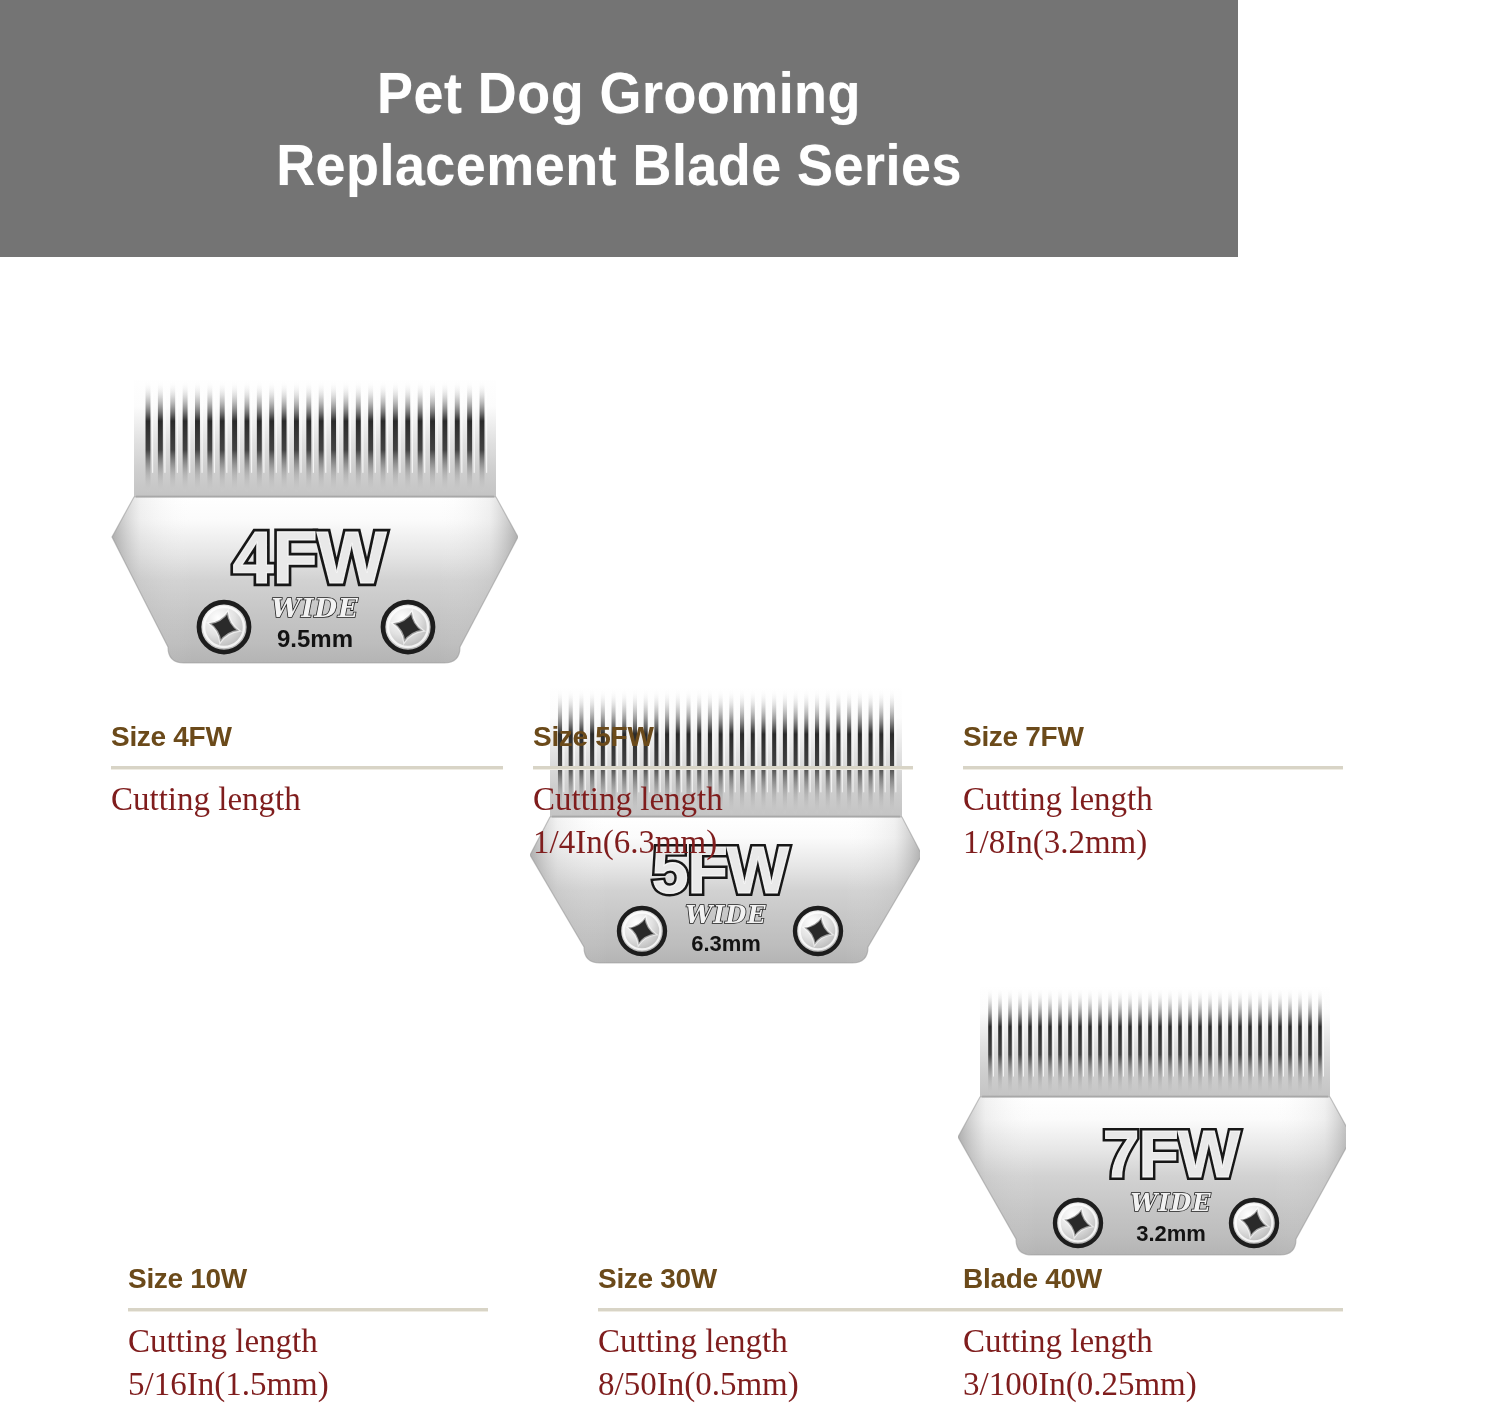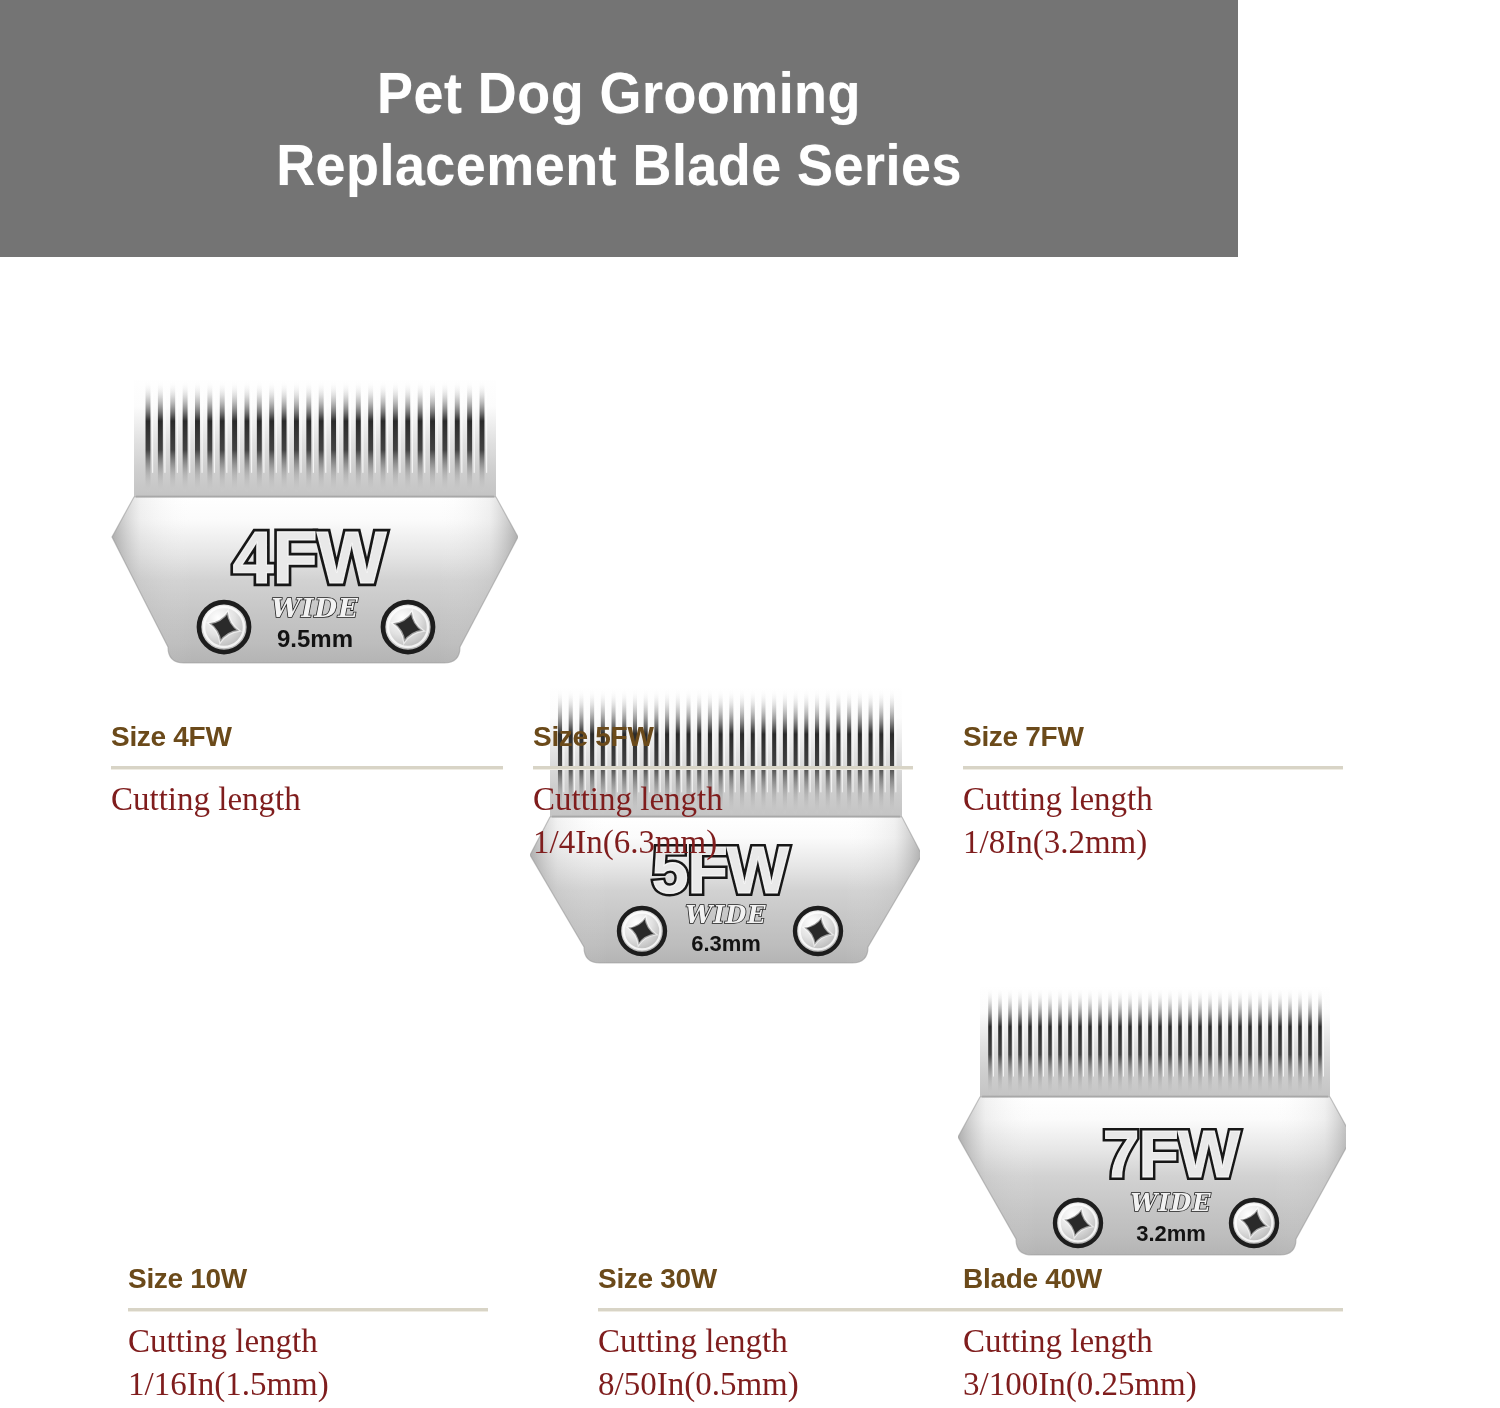--- a/index.html
+++ b/index.html
@@ -863,21 +863,21 @@
     <div class="caption" style="left: 955px; top: 458px; width: 380px;">
       <div class="cap-title">Size 7FW</div>
       <div class="cap-rule"></div>
       <div class="cap-body">Cutting length</div>
       <div class="cap-body" style="margin-top: 0px;">1/8In(3.2mm)</div>
     </div>
     <div class="caption" style="left: 120px; top: 1000px; width: 360px;">
       <div class="cap-title">Size 10W</div>
       <div class="cap-rule"></div>
       <div class="cap-body">Cutting length</div>
-      <div class="cap-body" style="margin-top: 0px;">1/16In(1.5mm)</div>
+      <div class="cap-body" style="margin-top: 0px;">5/16In(1.5mm)</div>
     </div>
     <div class="caption" style="left: 590px; top: 1000px; width: 378px;">
       <div class="cap-title">Size 30W</div>
       <div class="cap-rule"></div>
       <div class="cap-body">Cutting length</div>
       <div class="cap-body" style="margin-top: 0px;">8/50In(0.5mm)</div>
     </div>
     <div class="caption" style="left: 955px; top: 1000px; width: 380px;">
       <div class="cap-title">Blade 40W</div>
       <div class="cap-rule"></div>

